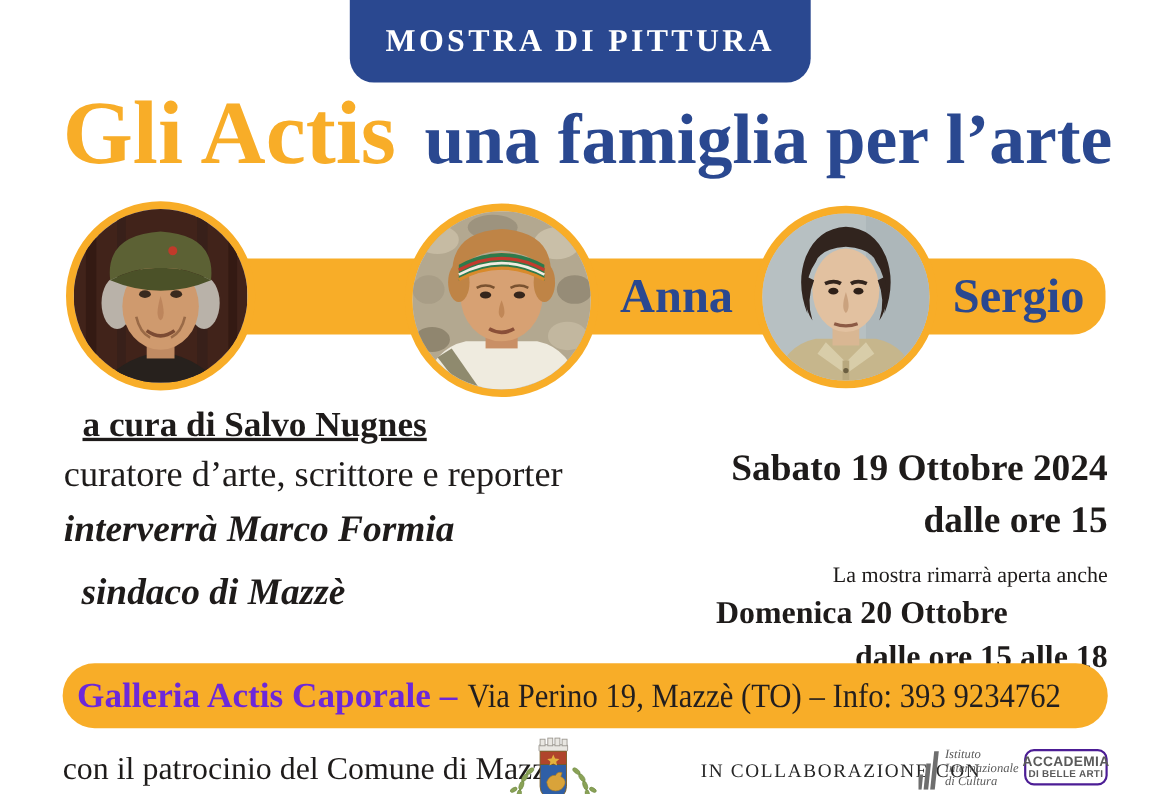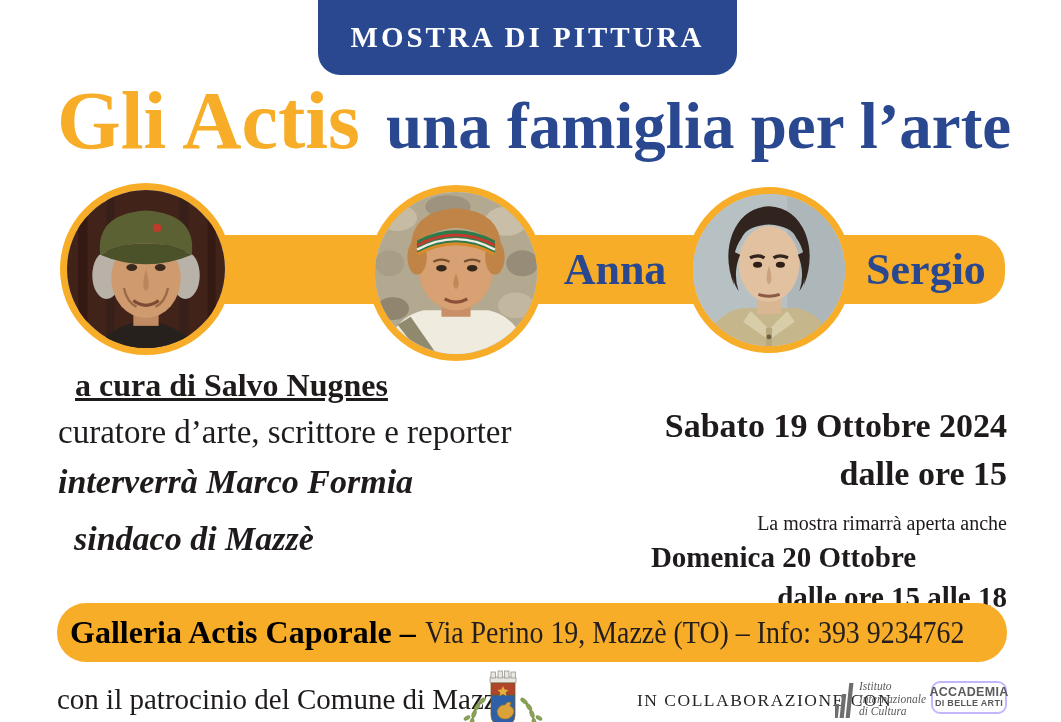--- a/index.html
+++ b/index.html
@@ -57,34 +57,34 @@
   .schedule .t1{font-size:34px;font-weight:bold;margin:0 0 16px 0;}
   .schedule .note{font-size:20px;margin:0 0 5px 0;}
   .schedule .d2{font-size:29px;font-weight:bold;margin:0 0 6px 0;text-align:center;}
   .schedule .t2{font-size:29px;font-weight:bold;margin:0;}
   
   .venue{
     position:absolute;left:57px;top:603px;width:950px;height:59px;
     background:var(--gold);border-radius:29px;
     display:flex;align-items:center;padding-left:13px;box-sizing:border-box;white-space:nowrap;
   }
-  .venue .vname{font-size:32px;font-weight:bold;color:#000000;}
+  .venue .vname{font-size:32px;font-weight:bold;color:#6d28d9;}
   .venue .vdetails{
     font-size:31px;color:#221e1f;margin-left:9px;display:inline-block;
     transform:scaleX(0.9);transform-origin:left center;
   }
   
   .patronage{position:absolute;left:57px;top:683px;font-size:29px;}
   .coat{position:absolute;left:459px;top:669px;width:88px;height:60px;}
   .collab{position:absolute;left:637px;top:690px;font-size:17.5px;letter-spacing:1.5px;color:#262626;white-space:nowrap;}
   .ist-logo{position:absolute;left:835px;top:676px;display:flex;gap:5px;align-items:flex-end;}
   .ist-text{font-style:italic;font-size:11.5px;line-height:1.1;color:var(--logo-gray);}
   .acc-logo{
     position:absolute;left:931px;top:681px;width:76px;height:33px;
-    border:2px solid #c4b5fd;border-radius:9px;box-sizing:border-box;
+    border:2px solid #4c1d95;border-radius:9px;box-sizing:border-box;
     display:flex;flex-direction:column;align-items:center;justify-content:center;
     font-family:"Liberation Sans","DejaVu Sans",sans-serif;color:var(--logo-gray);
   }
   .acc-logo .a1{font-size:12.5px;font-weight:bold;letter-spacing:.3px;line-height:1;}
   .acc-logo .a2{font-size:9px;font-weight:bold;letter-spacing:.3px;line-height:1.1;}
 </style>
 </head>
 <body>
 
 <div class="poster">

